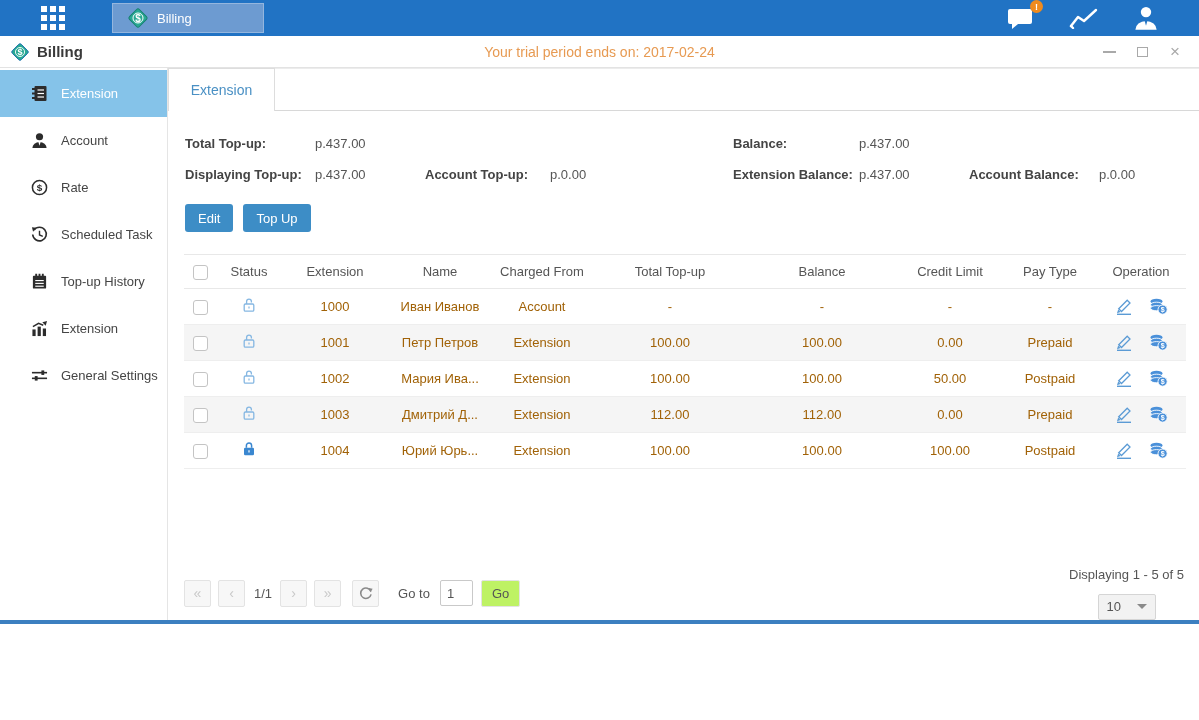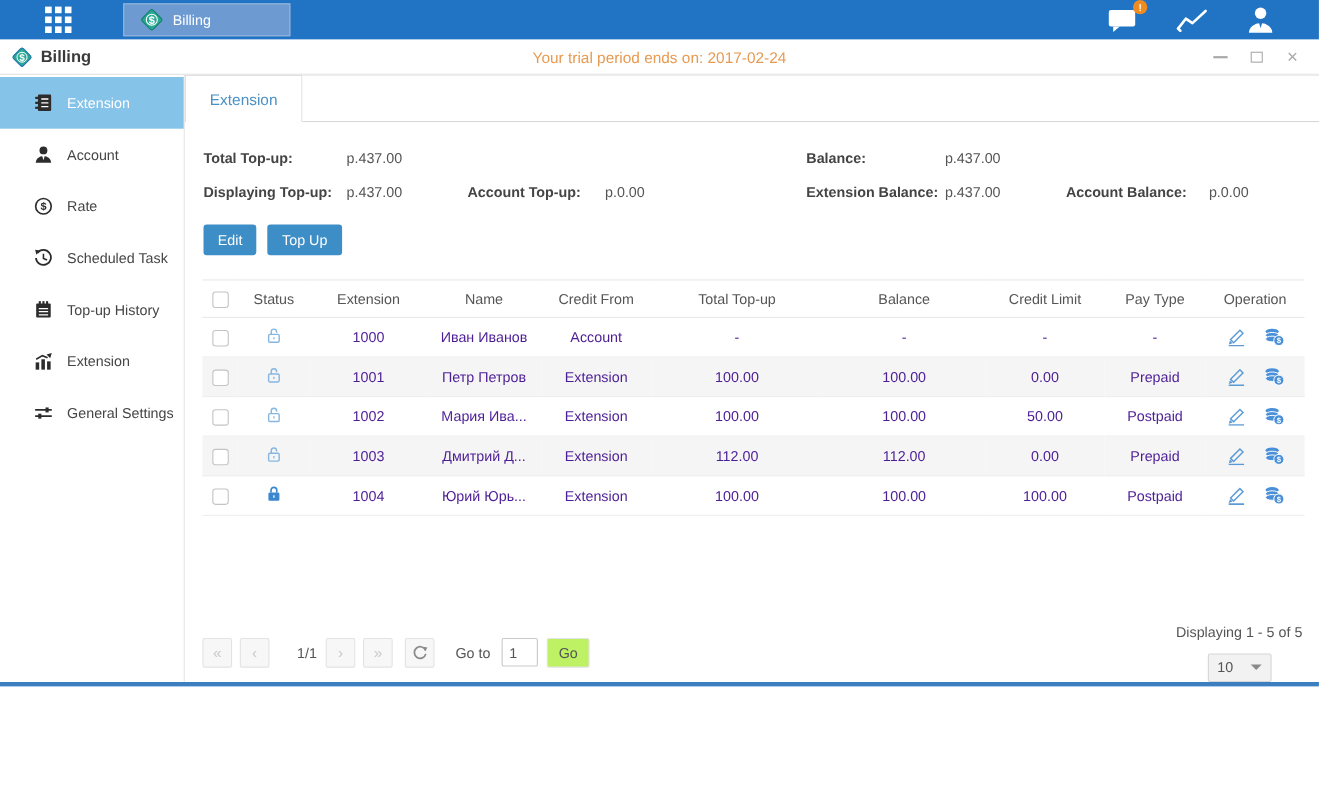--- a/index.html
+++ b/index.html
@@ -52,30 +52,30 @@
   .sum-right .l2 { width:130px; }
 
   
   .actions { display:flex; gap:10px; padding:14px 0 0 17px; }
   .btn-blue { background:#3d8dc6; color:#fff; border:none; border-radius:3px; height:28px; padding:0 13px; font-size:13px; font-family:inherit; cursor:pointer; }
 
   
   .tbl-wrap { padding:22px 14px 0 16px; }
   table { width:100%; border-collapse:collapse; table-layout:fixed; }
   th { font-weight:normal; color:#555; border-top:1px solid #e8e8e8; border-bottom:1px solid #e8e8e8; height:34px; text-align:center; font-size:13px; }
-  td { height:35px; text-align:center; color:#4c1d95; border-bottom:1px solid #eee; font-size:13px; }
+  td { height:35px; text-align:center; color:#a16207; border-bottom:1px solid #eee; font-size:13px; }
   tr.stripe td { background:#f5f5f5; }
   .cb { display:inline-block; width:15px; height:15px; border:1px solid #c4c4c4; border-radius:3px; background:#fff; cursor:pointer; vertical-align:middle; }
   .op-cell { display:flex; align-items:center; justify-content:center; gap:16px; height:35px; }
   .icon-btn { cursor:pointer; display:flex; align-items:center; }
 
   
   .pagination { position:absolute; bottom:0; left:0; right:0; height:46px; display:flex; align-items:center; padding:0 16px 8px 16px; }
   .pg-btn { width:27px; height:27px; background:#f7f7f7; border:1px solid #e3e3e3; border-radius:2px; display:flex; align-items:center; justify-content:center; color:#c9c9c9; font-size:14px; cursor:pointer; margin-right:7px; }
-  .pg-ind { margin:0 8px 0 18px; color:#555; }
+  .pg-ind { margin:0 8px 0 2px; color:#555; }
   .pg-refresh { margin-left:4px; color:#888; }
   .goto-lbl { margin:0 10px 0 12px; color:#555; }
   .goto-input { width:33px; height:26px; border:1px solid #c9c9c9; border-radius:2px; text-align:left; padding-left:6px; font-size:13px; color:#555; font-family:inherit; }
   .go-btn { margin-left:8px; height:27px; padding:0 10px; background:#bef264; border:1px solid #e3e3e3; border-radius:2px; color:#555; font-size:13px; font-family:inherit; cursor:pointer; }
   .pg-right { margin-left:auto; display:flex; align-items:center; gap:12px;flex-direction:column; }
   .displaying { color:#555; }
   .pagesize { width:58px; height:26px; background:#f2f2f2; border:1px solid #d5d5d5; border-radius:2px; display:flex; align-items:center; justify-content:space-between; padding:0 8px; cursor:pointer; color:#555; }
   .caret-down { width:0; height:0; border-left:5px solid transparent; border-right:5px solid transparent; border-top:5px solid #8a8a8a; }
 
   .bottom-strip { height:4px; background:#3c7fc0; }
@@ -278,21 +278,21 @@
             <col style="width:108px">
           <col style="width:92px">
             <col style="width:90px">
         </colgroup>
         <thead>
           <tr>
             <th><span class="cb"></span></th>
             <th>Status</th>
             <th>Extension</th>
             <th>Name</th>
-            <th>Credit From</th>
+            <th>Charged From</th>
             <th>Total Top-up</th>
             <th>Balance</th>
             <th>Credit Limit</th>
             <th>Pay Type</th>
             <th>Operation</th>
           </tr>
         </thead>
         <tbody id="tbody">
 
           <tr class="unlocked">

